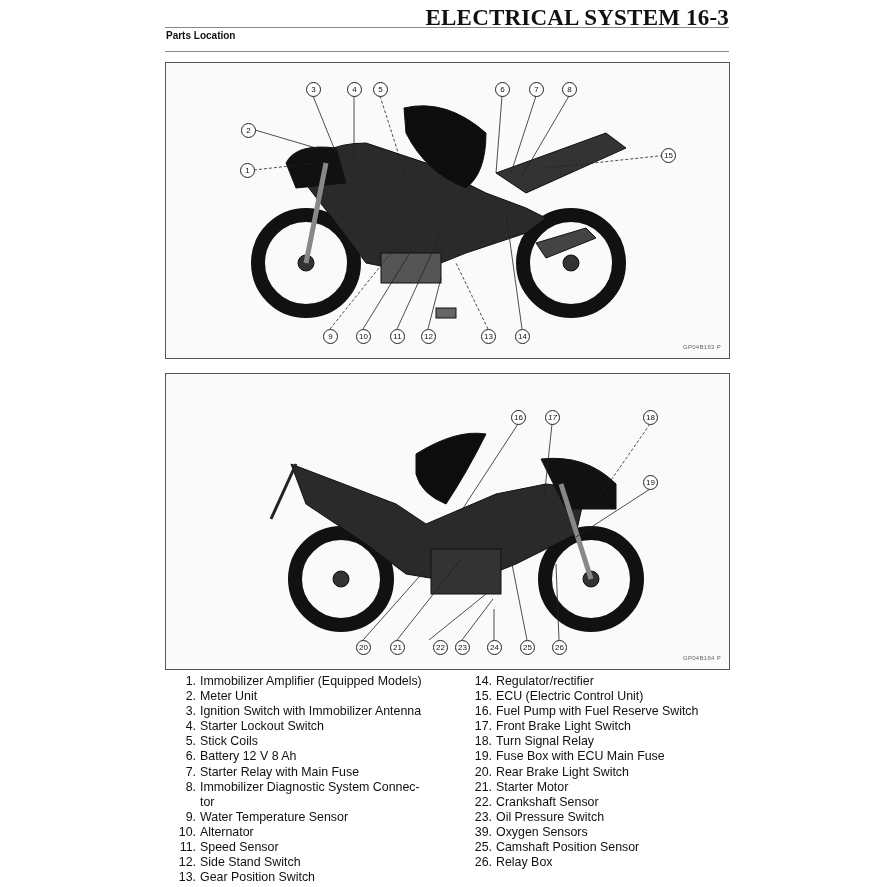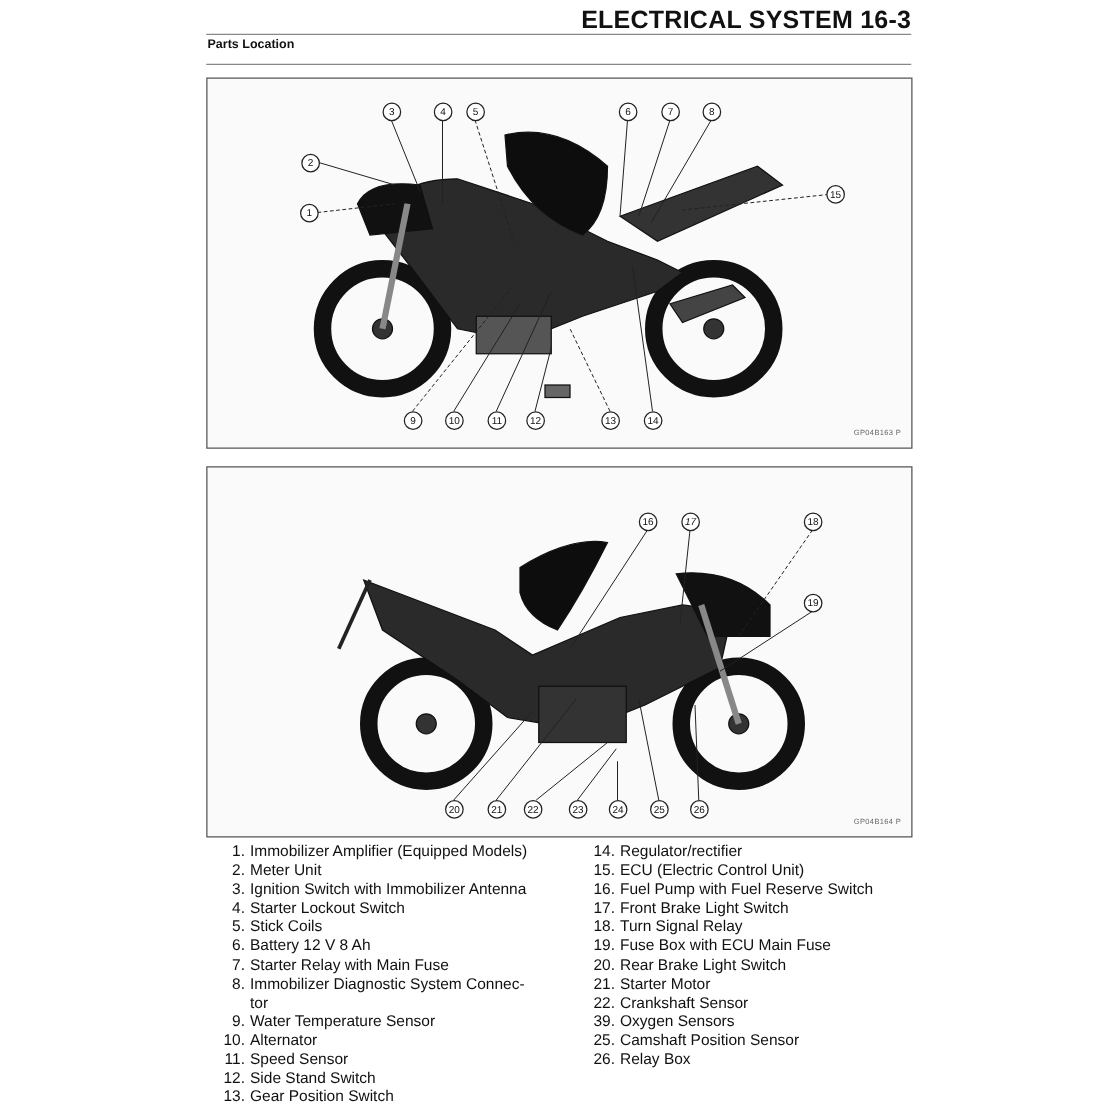--- a/index.html
+++ b/index.html
@@ -1,17 +1,17 @@
 <!DOCTYPE html>
 <html><head>
 <meta charset="utf-8">
 <style>
   html, body { margin:0; padding:0; background:#fff; }
   body { width:887px; height:887px; position:relative; overflow:hidden; font-family:"Liberation Sans", sans-serif; color:#111; }
-  .header-title { position:absolute; right:158px; top:5px; font-weight:bold; font-size:20px; letter-spacing:0.2px; }
+  .header-title { position:absolute; right:158px; top:5px; font-weight:bold; font-size:23px; letter-spacing:0.2px;font-family:Liberation Serif, serif; }
   .rule { position:absolute; left:165px; width:564px; height:1px; background:#888; }
   .section-title { position:absolute; left:166px; top:30px; font-weight:bold; font-size:10px; }
   .figure { position:absolute; left:165px; width:563px; border:1px solid #555; background:#fafafa; overflow:hidden; }
   .figure svg { position:absolute; left:0; top:0; }
   .fig-code { position:absolute; right:8px; bottom:8px; font-size:6px; color:#666; letter-spacing:0.3px; }
   .callout { position:absolute; width:13px; height:13px; border:1px solid #222; border-radius:50%; background:#fff; font-size:8px; line-height:13px; text-align:center; transform:translate(-7px,-7px); }
   .legend { position:absolute; top:674px; font-size:12.4px; line-height:15.1px; }
   .legend .item { display:flex; }
   .legend .num { width:30px; text-align:right; padding-right:4px; flex:none; }
   .legend .txt { white-space:pre; }
@@ -110,21 +110,21 @@
       <line x1="393" y1="266" x2="390" y2="190"></line>
     </g>
   </svg>
   <div class="fig-code">GP04B164  P</div>
 <div class="callout" style="left: 352px; top: 43px;">16</div>
     <div class="callout" style="left: 386px; top: 43px; font-style: italic;">17</div>
     <div class="callout" style="left: 484px; top: 43px;">18</div>
     <div class="callout" style="left: 484px; top: 108px;">19</div>
     <div class="callout" style="left: 197px; top: 273px;">20</div>
     <div class="callout" style="left: 231px; top: 273px;">21</div>
-    <div class="callout" style="left: 260px; top: 273px;">22</div>
+    <div class="callout" style="left: 274px; top: 273px;">22</div>
     <div class="callout" style="left: 296px; top: 273px;">23</div>
     <div class="callout" style="left: 328px; top: 273px;">24</div>
     <div class="callout" style="left: 361px; top: 273px;">25</div>
     <div class="callout" style="left: 393px; top: 273px;">26</div>
   </div>
 
 <div class="legend legend-left" id="legendL">
     <div class="item">
       <span class="num">1.</span>
       <span class="txt">Immobilizer Amplifier (Equipped Models)</span>
@@ -213,20 +213,24 @@
     </div>
     <div class="item">
       <span class="num">21.</span>
       <span class="txt">Starter Motor</span>
     </div>
     <div class="item">
       <span class="num">22.</span>
       <span class="txt">Crankshaft Sensor</span>
     </div>
     <div class="item">
+      <span class="num">23.</span>
+      <span class="txt">Oil Pressure Switch</span>
+    </div>
+    <div class="item">
       <span class="num">39.</span>
       <span class="txt">Oxygen Sensors</span>
     </div>
     <div class="item">
       <span class="num">25.</span>
       <span class="txt">Camshaft Position Sensor</span>
     </div>
     <div class="item">
       <span class="num">26.</span>
       <span class="txt">Relay Box</span>

